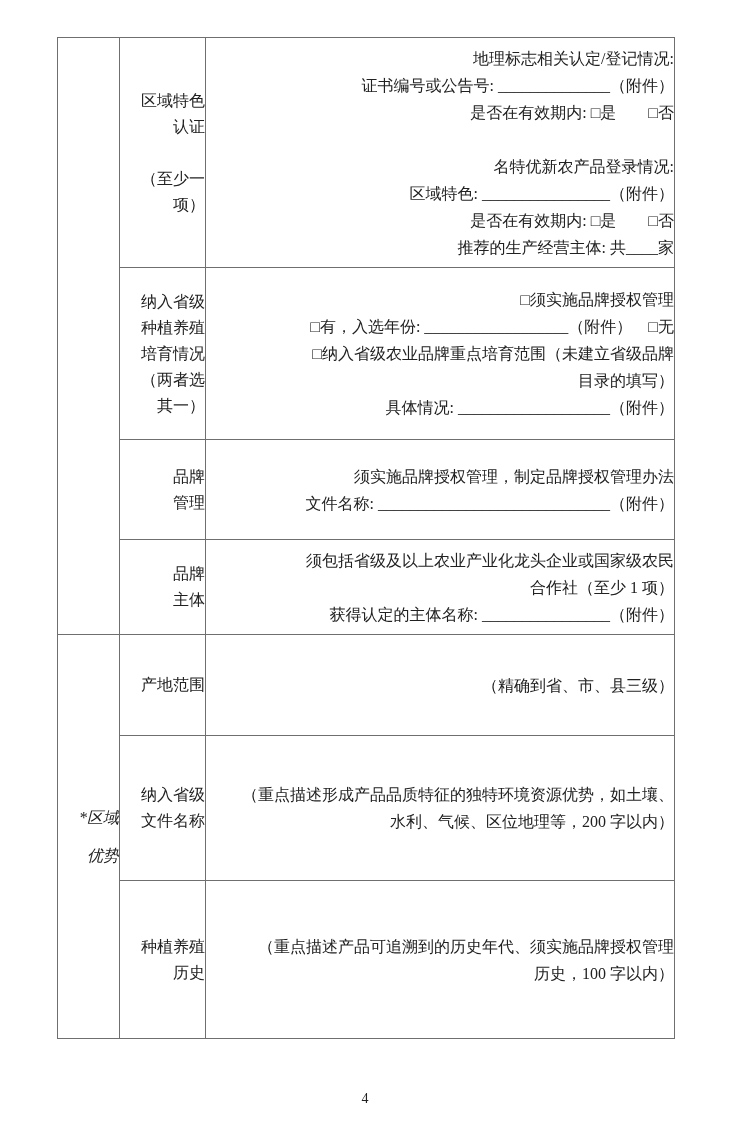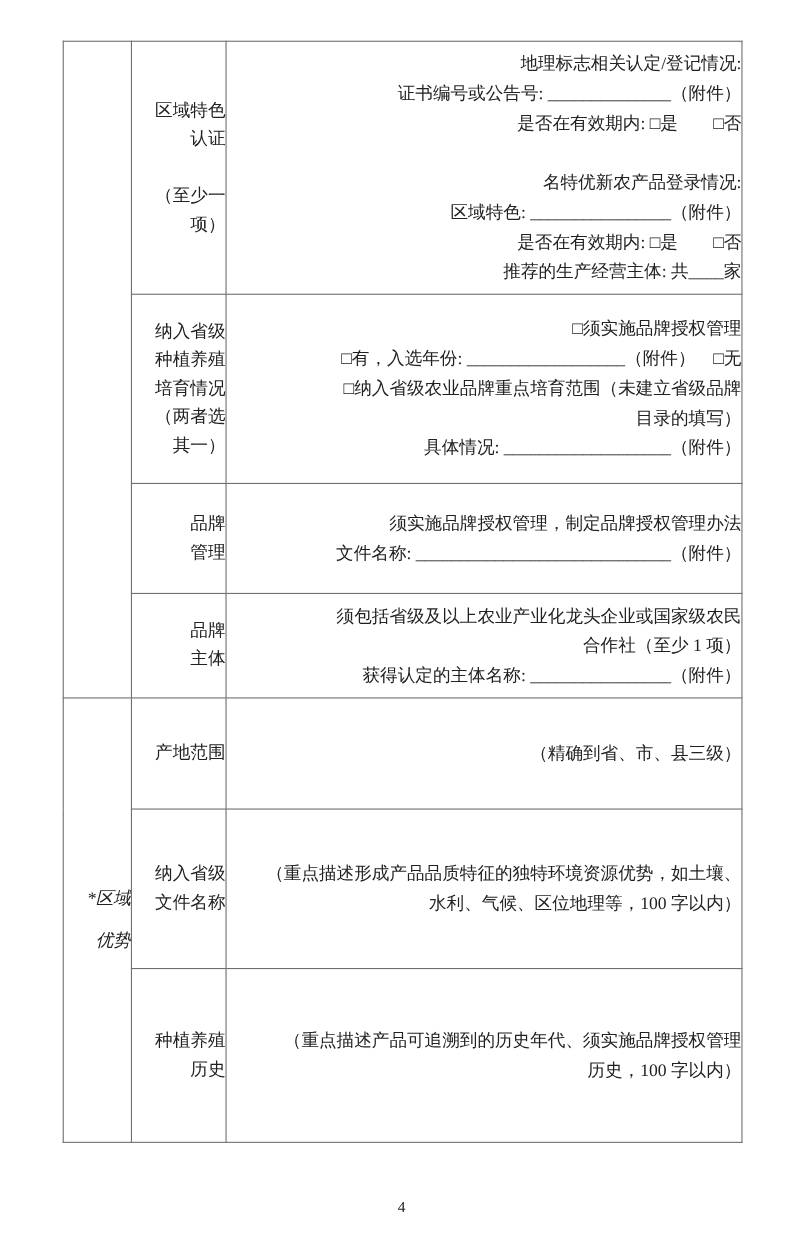--- a/index.html
+++ b/index.html
@@ -158,21 +158,21 @@
             <div class="tline">（精确到省、市、县三级）</div>
           </td>
       </tr>
       <tr class="r6">
         <td class="lab">
             <div class="tline">纳入省级</div>
             <div class="tline">文件名称</div>
           </td>
         <td class="con con-top">
             <div class="tline">（重点描述形成产品品质特征的独特环境资源优势，如土壤、</div>
-            <div class="tline">水利、气候、区位地理等，100 字以内）</div>
+            <div class="tline">水利、气候、区位地理等，200 字以内）</div>
           </td>
       </tr>
       <tr class="r7">
         <td class="lab">
             <div class="tline">种植养殖</div>
             <div class="tline">历史</div>
           </td>
         <td class="con con-top">
             <div class="tline">（重点描述产品可追溯到的历史年代、须实施品牌授权管理</div>
             <div class="tline">历史，100 字以内）</div>

